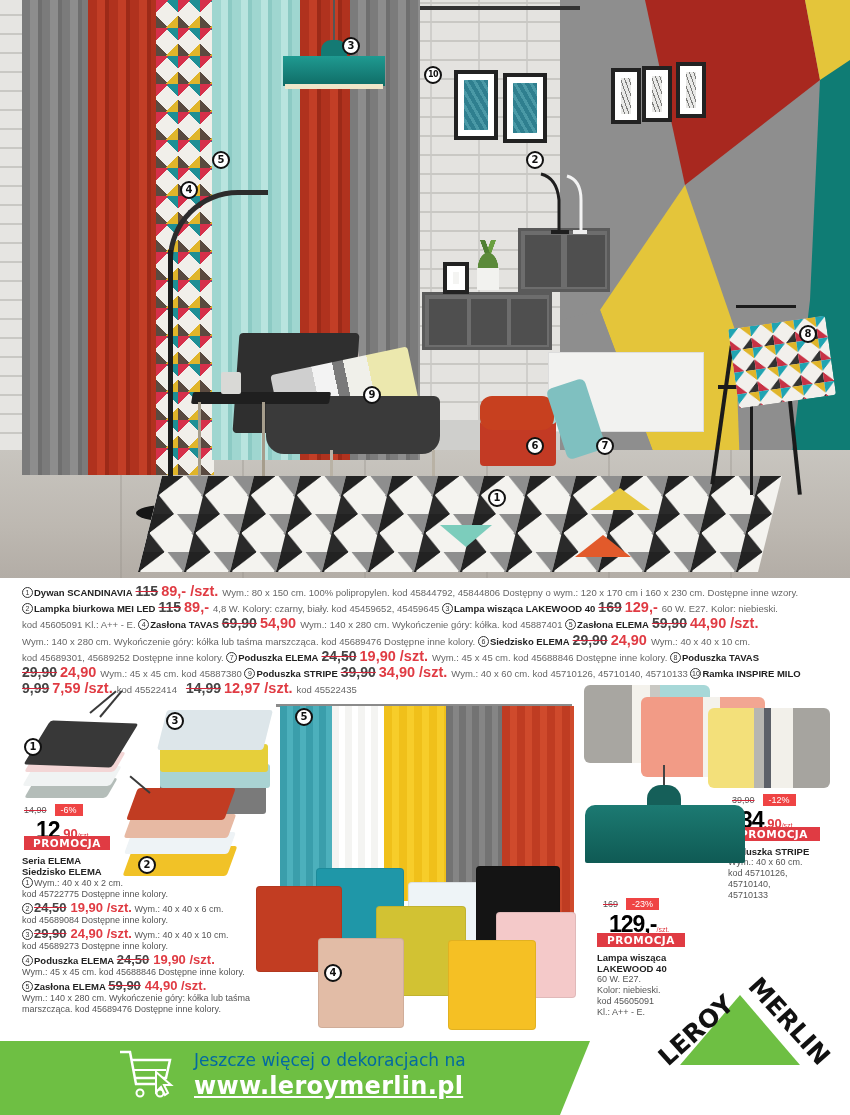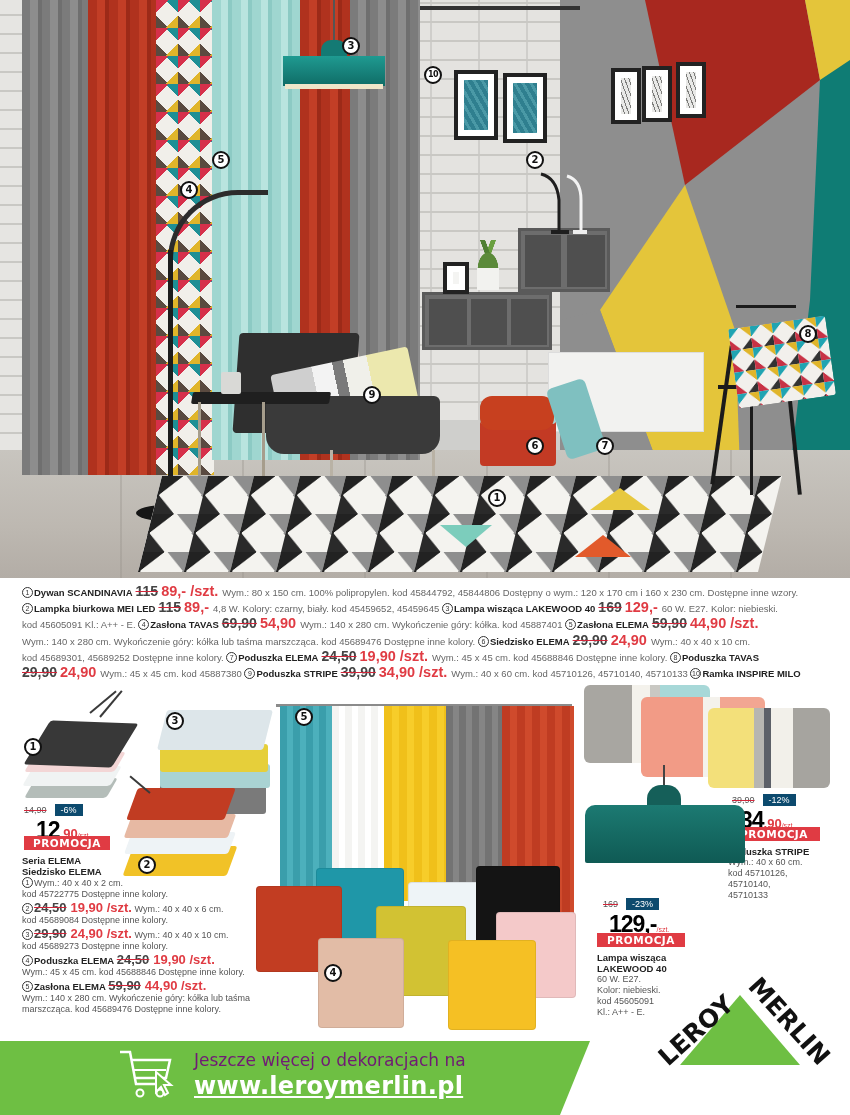--- a/index.html
+++ b/index.html
@@ -111,21 +111,21 @@
   .new { font-weight:bold; color:#e03b43; font-size:14.5px; margin-right:4px; }
   .desc { color:#666; }
 
   .cushion { position:absolute; border-radius:3px; }
   .tie { position:absolute; height:2px; background:#3a3a3a; transform-origin: left center; }
   .pm { position:absolute; width:18px; height:18px; border-radius:50%; border:2px solid #111; background:#fff;
         font: bold 10px/14px "DejaVu Sans", sans-serif; color:#111; text-align:center; }
 
   .price-block { position:absolute; }
   .pb-old { font: 9px "Liberation Sans", sans-serif; color:#555; text-decoration: line-through; text-decoration-color:#d3263a; margin-right:8px; }
-  .pb-disc { display:inline-block; background:#0c4a6e; color:#fff; font:9px/12px "Liberation Sans", sans-serif; padding: 0 6px; }
+  .pb-disc { display:inline-block; background:#ef4444; color:#fff; font:9px/12px "Liberation Sans", sans-serif; padding: 0 6px; }
   .pb-price { font: bold 23px "Liberation Sans", sans-serif; color:#000000; letter-spacing:-1px; }
   .pb-cents { font: bold 13px "Liberation Sans", sans-serif; color:#e03b43; }
   .pb-unit { font: 7px "Liberation Sans", sans-serif; color:#e03b43; }
   .promo { display:block; background:#e03b43; color:#fff; font: bold 10.5px/14px "DejaVu Sans", sans-serif; text-align:center; letter-spacing:0.5px; }
 
   .prod-text { position:absolute; font-family:"Liberation Sans", sans-serif; font-size:9px; line-height:11px; color:#555; }
   .prod-text .t { font-weight:bold; color:#222; font-size:9.5px; }
   .prod-text .o { font-weight:bold; font-size:13px; color:#444; text-decoration: line-through; text-decoration-color:#d3263a; }
   .prod-text .nw { font-weight:bold; font-size:13px; color:#e03b43; margin-left:4px; }
   .pt-row { margin-top:2px; }
@@ -139,21 +139,21 @@
   .pend2 { position:absolute; left:585px; top:785px; width:160px; height:80px; }
   .pend2 .cord { position:absolute; left:78px; top:-20px; width:2px; height:22px; background:#444; }
   .pend2 .cap { position:absolute; left:62px; top:0; width:34px; height:22px; background:#155f59; border-radius: 14px 14px 0 0; }
   .pend2 .shade { position:absolute; left:0; top:20px; width:160px; height:58px; background: linear-gradient(180deg,#1c7a72,#0f5a54); border-radius: 10px 10px 2px 2px; }
 
   
   .footer { position:absolute; left:0; top:1041px; width:850px; height:74px; background:#6ebf43; }
   .footer-cut { position:absolute; left:560px; top:1041px; width:0; height:0;
     border-left: 30px solid transparent; border-bottom: 74px solid #fff; }
   .footer-white { position:absolute; left:590px; top:1041px; width:260px; height:74px; background:#fff; }
-  .f-line1 { position:absolute; left:194px; top:1050px; font: 17px "DejaVu Sans", sans-serif; color:#701a75;text-align:right; }
+  .f-line1 { position:absolute; left:194px; top:1050px; font: 17px "DejaVu Sans", sans-serif; color:#0369a1;text-align:right; }
   .f-line2 { position:absolute; left:194px; top:1072px; font: bold 24px "DejaVu Sans", sans-serif; color:#fff; letter-spacing:0.3px;text-decoration:underline; }
   .cart-icon { position:absolute; left:118px; top:1048px; width:60px; height:52px; }
 
   .logo { position:absolute; left:640px; top:975px; width:200px; height:110px; }
 </style>
 </head>
 <body>
 
 <div class="hero">
   <div class="brick"></div>
@@ -290,20 +290,23 @@
   </div>
   <div class="cap-line">
     <span class="desc">kod 45689301, 45689252 Dostępne inne kolory.</span>
     <span class="n">7</span><span class="pn">Poduszka ELEMA</span><span class="old">24,50</span><span class="new">19,90 /szt.</span><span class="desc">Wym.: 45 x 45 cm. kod 45688846 Dostępne inne kolory.</span>
     <span class="n">8</span><span class="pn">Poduszka TAVAS</span>
   </div>
   <div class="cap-line">
     <span class="old" style="margin-left:0">29,90</span><span class="new">24,90</span><span class="desc">Wym.: 45 x 45 cm. kod 45887380</span>
     <span class="n">9</span><span class="pn">Poduszka STRIPE</span><span class="old">39,90</span><span class="new">34,90 /szt.</span><span class="desc">Wym.: 40 x 60 cm. kod 45710126, 45710140, 45710133</span>
     <span class="n">10</span><span class="pn">Ramka INSPIRE MILO</span>
+  </div>
+  <div class="cap-line">
+    <span class="old" style="margin-left:0">9,99</span><span class="new">7,59 /szt.</span><span class="desc" style="margin-right:6px">kod 45522414</span><span class="old">14,99</span><span class="new">12,97 /szt.</span><span class="desc">kod 45522435</span>
   </div>
 </div>
 
 <div>
   <div class="cushion" style="left:30px;top:778px;width:82px;height:20px;background:#b4bdb9;transform:skewX(-30deg)"></div>
   <div class="cushion" style="left:28px;top:766px;width:88px;height:20px;background:#f0f3f3;transform:skewX(-30deg)"></div>
   <div class="cushion" style="left:30px;top:752px;width:90px;height:20px;background:#f3d6d6;transform:skewX(-30deg)"></div>
   <div class="cushion" style="left:36px;top:722px;width:90px;height:44px;background:#383838;transform:skewX(-30deg) rotate(2deg)"></div>
   <div class="tie" style="left:90px;top:712px;width:34px;transform:rotate(-40deg)"></div>
   <div class="tie" style="left:100px;top:716px;width:34px;transform:rotate(-50deg)"></div>

